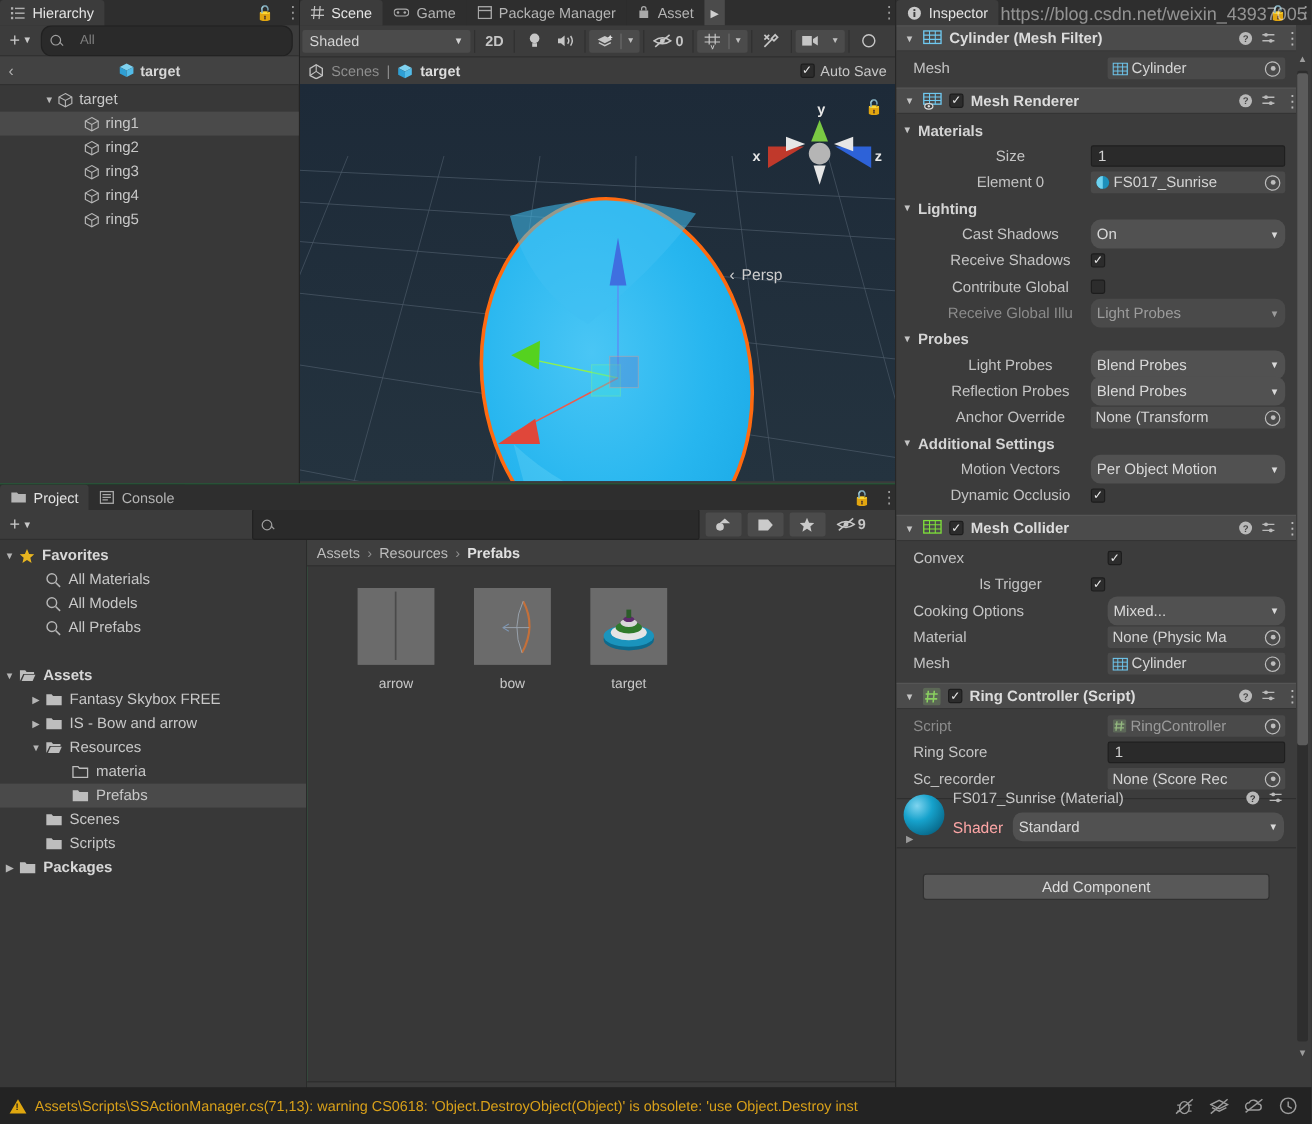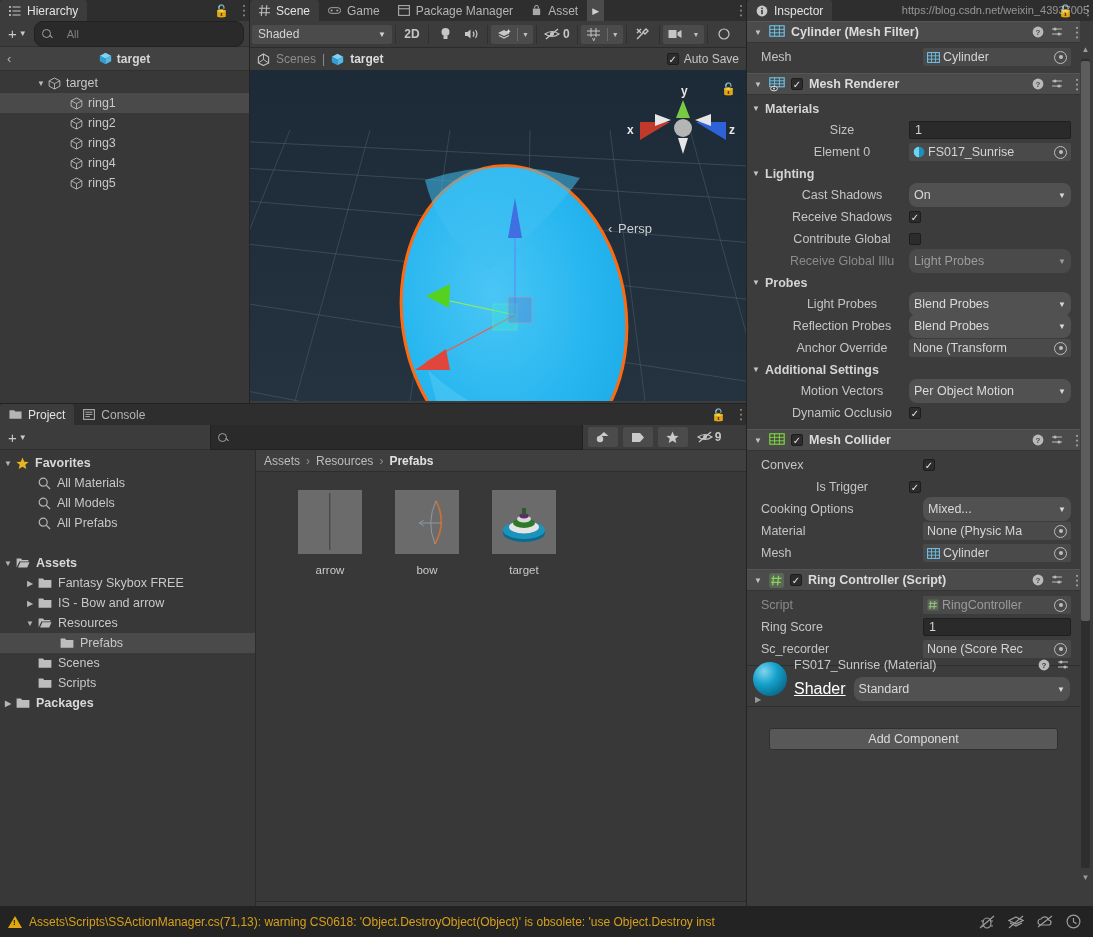--- a/index.html
+++ b/index.html
@@ -132,21 +132,21 @@
   .vscroll .ar{ position:absolute; left:0; width:11px; text-align:center; font-size:8px; color:#9d9d9d;}
 
   
   .status { position:absolute; left:0; bottom:0; width:1093px; height:31px; background:#232323;
             display:flex; align-items:center; padding:0 8px; gap:7px; overflow:hidden;}
   .status .msg { color:#d8a01a; font-size:12px; white-space:nowrap; overflow:hidden; }
   .warn-tri { width:0;height:0;border-left:7px solid transparent;border-right:7px solid transparent;
               border-bottom:12px solid #e0a70f; position:relative; flex:none;}
   .warn-tri::after{content:"!"; position:absolute; left:-2px; top:2px; font-size:8px; color:#232323; font-weight:bold;}
   .status-icons{ margin-left:auto; display:flex; align-items:center; gap:13px; color:#9c9c9c; font-size:13px; padding-right:4px;}
-  .wm{ position:absolute; right:4px; top:4px; font-size:11px; color:rgba(230,230,230,.55); white-space:nowrap;}
+  .wm{ position:absolute; right:4px; top:4px; font-size:15px; color:rgba(230,230,230,.55); white-space:nowrap;}
 
   svg{display:block;}
   .ico{display:inline-flex;align-items:center;justify-content:center;flex:none;}
 </style>
 </head>
 <body>
 
 <div class="app">
 
   <div class="hierarchy">
@@ -657,20 +657,30 @@
           <div class="prow">
             <span style="width:22px;display:inline-block;flex:none;"></span>
             <span class="arrw">▼</span>
             <span class="ico" style="margin-right:6px;">
               <svg width="14" height="12" viewBox="0 0 14 12">
                 <path d="M0.6 10.6 V1.6 h4.4 l1.2 1.4 h6.2 v1.6 H3.4 L0.6 10.6z" fill="#bdbdbd"></path>
                 <path d="M2 10.6 L4.3 5.2 h9.2 l-2.3 5.4z" fill="#bdbdbd"></path>
               </svg>
             </span>
             <span>Resources</span>
+          </div>
+          <div class="prow">
+            <span style="width:44px;display:inline-block;flex:none;"></span>
+            <span class="arrw"></span>
+            <span class="ico" style="margin-right:6px;">
+              <svg width="14" height="12" viewBox="0 0 14 12">
+                <path d="M0.8 10.8 V1.8 h4.2 l1.2 1.4 h6.8 v7.6z" fill="none" stroke="#bdbdbd" stroke-width="1.1"></path>
+              </svg>
+            </span>
+            <span>materia</span>
           </div>
           <div class="prow sel">
             <span style="width:44px;display:inline-block;flex:none;"></span>
             <span class="arrw"></span>
             <span class="ico" style="margin-right:6px;">
               <svg width="14" height="12" viewBox="0 0 14 12">
                 <path d="M0.6 10.8 V1.6 h4.4 l1.2 1.4 h7.2 v7.8z" fill="#bdbdbd"></path>
               </svg>
             </span>
             <span>Prefabs</span>
@@ -1122,21 +1132,21 @@
                         <path d="M1 3 h10 M1 8 h10"></path>
                       </g>
                       <circle cx="4" cy="3" r="1.6" fill="#b9b9b9"></circle>
                       <circle cx="8" cy="8" r="1.6" fill="#b9b9b9"></circle>
                     </svg>
                 </span>
                 <span class="kebab"></span>
               </span>
             </div>
             <div style="display:flex;align-items:center;gap:8px;margin-top:4px;">
-              <span style="font-size:16px;color:#ffffff;text-decoration:underline;">Shader</span>
+              <span style="font-size:13px;color:#fca5a5;">Shader</span>
               <div class="ddown" style="flex:1;margin-right:10px;">
                 <span>Standard</span>
                 <span class="car">▼</span>
               </div>
             </div>
           </div>
         </div>
         <div style="height:14px;display:flex;align-items:center;padding-left:8px;color:#9a9a9a;font-size:8px;">▶</div>
       </div>
 

